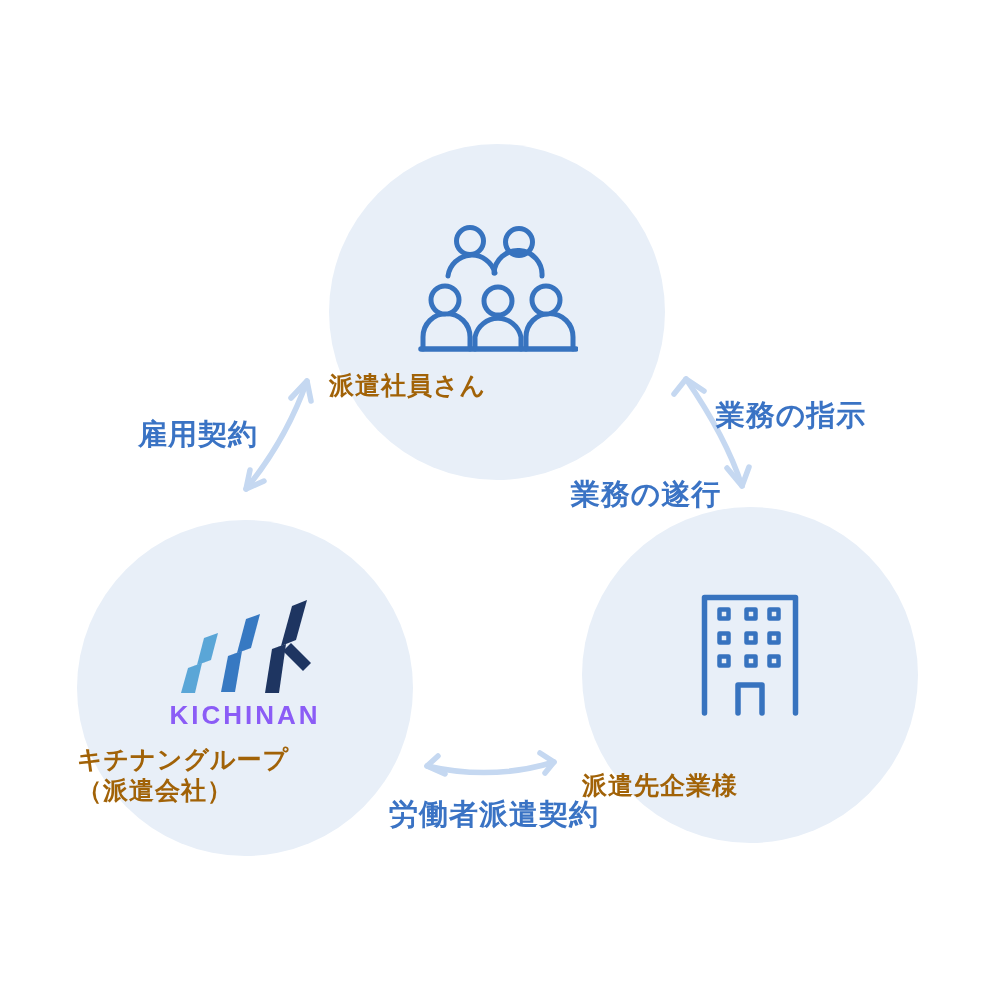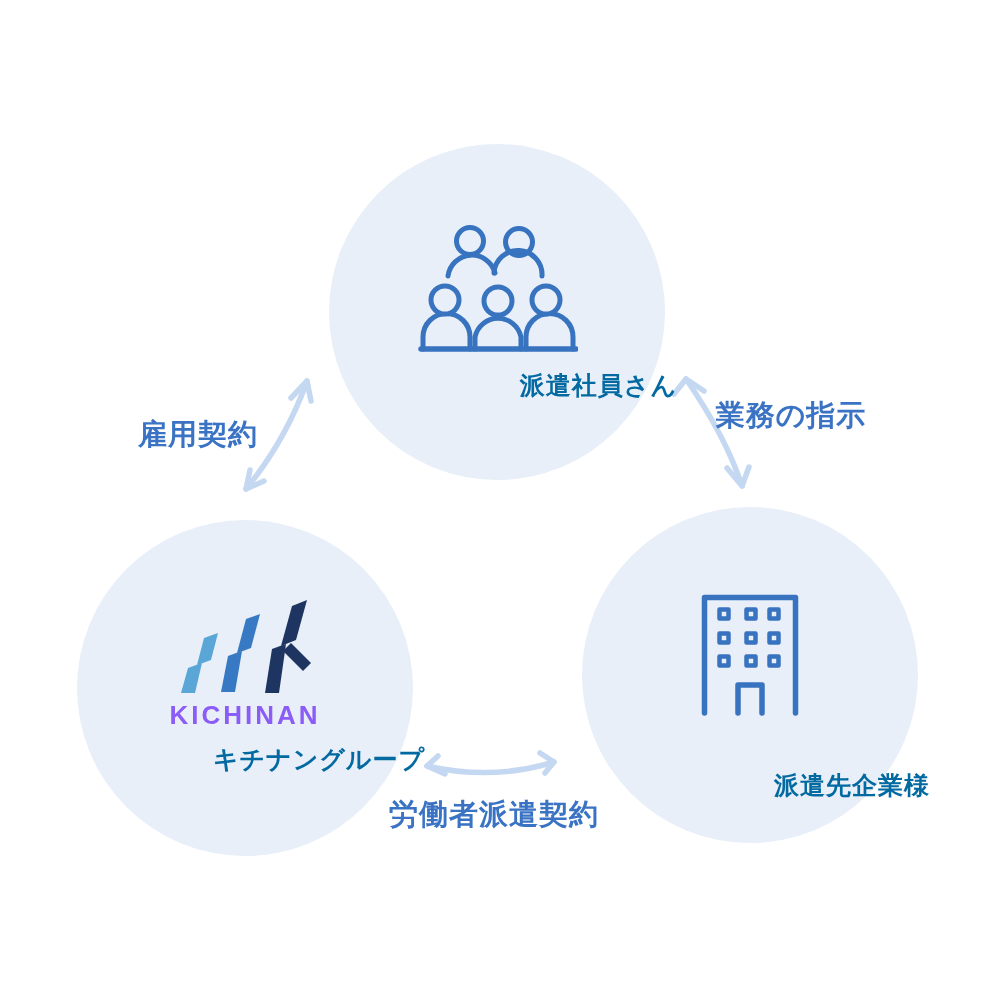--- a/index.html
+++ b/index.html
@@ -11,22 +11,22 @@
     position:absolute;width:336px;height:336px;border-radius:50%;background:#e8eff8;
   }
   .circle.staff{left:329px;top:144px;}
   .circle.agency{left:77px;top:520px;}
   .circle.client{left:582px;top:507px;}
   .node-icon{position:absolute;left:50%;transform:translateX(-50%);}
   .staff .node-icon{top:78px;}
   .client .node-icon{top:83px;}
   .agency .node-icon{top:72px;}
   .node-label{
-    position:absolute;left:12px;width:100%;text-align:right;
-    font-weight:700;font-size:25px;color:#0369a1;letter-spacing:1px;line-height:1.24;
+    position:absolute;left:0;width:100%;text-align:left;
+    font-weight:700;font-size:25px;color:#a16207;letter-spacing:1px;line-height:1.24;
   }
   .staff .node-label{top:226px;}
   .client .node-label{top:238px;margin-top:25px;}
   .agency .node-label{top:224px;}
   .logo-wordmark{
     position:absolute;left:0;top:180px;width:100%;text-align:center;
     font-weight:700;font-size:26px;color:#8b5cf6;letter-spacing:3px;
   }
   .arrows{position:absolute;left:0;top:0;width:1000px;height:1000px;pointer-events:none;}
   .arrow-label{
@@ -100,20 +100,21 @@
       <g fill="#1e3561">
         <path d="M122,14 L137,8 L126,48 L111,54 Z"></path>
         <path d="M102,57 L116,52 L109,101 L95,101 Z"></path>
         <path d="M111,54 L126,48 L116,52 L102,57 Z"></path>
         <path d="M121,51 L141,71 L133,79 L113,59 Z"></path>
       </g>
     </svg>
     <div class="logo-wordmark">KICHINAN</div>
     <div class="node-label">
       <div>キチナングループ</div>
+      <div>（派遣会社）</div>
     </div>
   </div>
 
   <div class="circle client">
     <svg class="node-icon" width="110" height="128" viewBox="0 0 110 128" fill="none" stroke="#3773bf" stroke-width="5.5" stroke-linecap="round" stroke-linejoin="round">
       <path d="M9.5,123 L9.5,7.5 L100.5,7.5 L100.5,123"></path>
       <g stroke-width="4.5">
         <rect x="24.5" y="19.5" width="9" height="9"></rect>
         <rect x="51.5" y="19.5" width="9" height="9"></rect>
         <rect x="74.5" y="19.5" width="9" height="9"></rect>
@@ -124,15 +125,16 @@
         <rect x="51.5" y="66.5" width="9" height="9"></rect>
         <rect x="74.5" y="66.5" width="9" height="9"></rect>
       </g>
       <path d="M43,123 V95 H67 V123"></path>
     </svg>
     <div class="node-label">派遣先企業様</div>
   </div>
 
   <div class="arrow-label lbl-employment">雇用契約</div>
   <div class="arrow-label lbl-instruction">業務の指示</div>
+  <div class="arrow-label lbl-execution">業務の遂行</div>
   <div class="arrow-label lbl-dispatch">労働者派遣契約</div>
 
 </div>
 
 </body></html>

